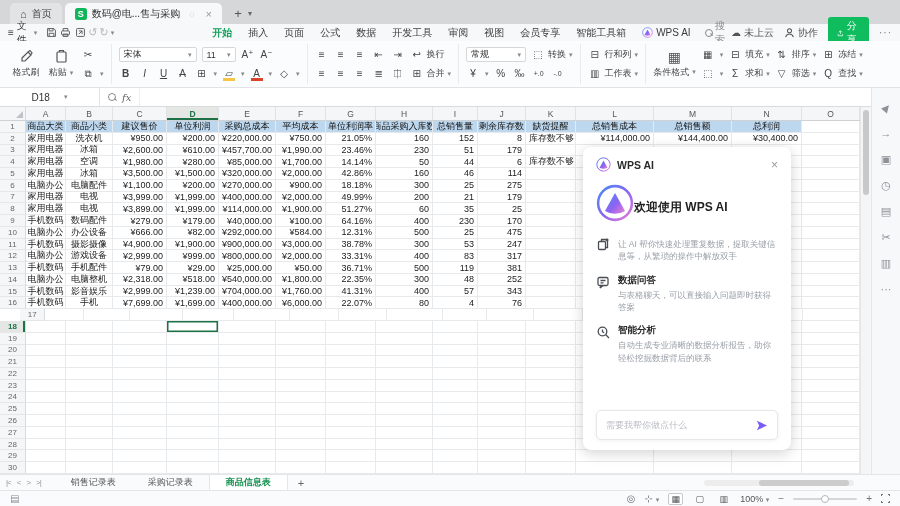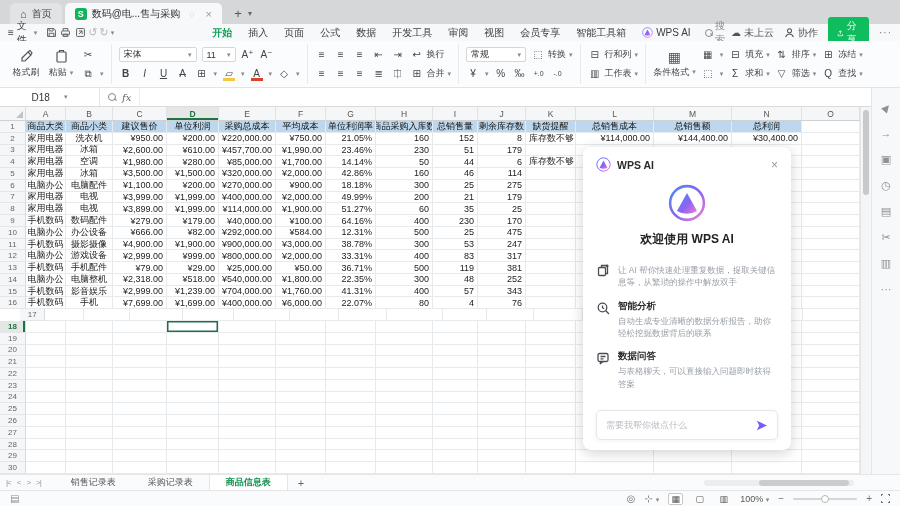--- a/index.html
+++ b/index.html
@@ -82,21 +82,21 @@
 .rightbar{position:absolute;top:88px;right:0;width:29px;height:402px;background:#f7f8fa;border-left:1px solid #e4e6e8;display:flex;flex-direction:column;align-items:center;padding-top:14px;gap:15px}
 .rb-ic{color:#8e9296;font-size:11px;line-height:11px}
 .rb-ic.cur{display:inline-block;transform:rotate(-50deg);font-size:10px}
 
 
 .aipanel{position:absolute;left:583px;top:147px;width:208px;height:303px;background:#fff;border-radius:8px;box-shadow:0 3px 14px rgba(0,0,0,.18);z-index:30;padding:10px 13px;display:flex;flex-direction:column}
 .aihead{display:flex;align-items:center;gap:6px}
 .aihead .ailogo{width:15px;height:15px}
 .aititle{font-size:10.5px;font-weight:bold;color:#2b2b2b}
 .aiclose{margin-left:auto;color:#9a9a9a;font-size:12px}
-.aicenter{display:flex;flex-direction:column;align-items:center;margin-top:12px}
+.aicenter{display:flex;flex-direction:row;align-items:center;margin-top:12px}
 .aicenter .ailogo{width:38px;height:38px}
 .aiwelcome{font-size:12px;font-weight:bold;color:#222;margin-top:9px}
 .aifeatures{margin-top:14px;display:flex;flex-direction:column;gap:11px}
 .feat{display:flex;gap:8px}
 .feat svg{width:14px;height:14px;flex:none;margin-top:1px;stroke:#4a4e54;fill:none;stroke-width:1.3}
 .ftitle{font-size:9.5px;font-weight:bold;color:#2b2b2b}
 .fdesc{font-size:8.5px;color:#9aa0a8;line-height:1.45;margin-top:2px}
 .aiinput{margin-top:auto;height:30px;border:1px solid #e6e7e9;border-radius:5px;box-shadow:0 1px 4px rgba(0,0,0,.06);display:flex;align-items:center;padding:0 9px;gap:6px}
 .aiph{font-size:9px;color:#b9bcc2;flex:1}
 .sendic{width:13px;height:13px}
@@ -1035,36 +1035,36 @@
           <svg viewBox="0 0 14 14">
             <rect x="2.5" y="4.5" width="7" height="8" rx="1"></rect>
             <path d="M5.5 4.5v-2h6v8h-2M11 1.5v3M9.5 3h3"></path>
           </svg>
           <div>
             <div class="fdesc">让 AI 帮你快速处理重复数据，提取关键信息等，从繁琐的操作中解放双手</div>
           </div>
         </div>
         <div class="feat">
           <svg viewBox="0 0 14 14">
+            <rect x="2" y="2.5" width="10" height="8" rx="1.5"></rect>
+            <path d="M4.5 5.5h5M4.5 7.8h3M5 10.5L4 13l3-2.5"></path>
+          </svg>
+          <div>
+            <div class="ftitle">数据问答</div>
+            <div class="fdesc">与表格聊天，可以直接输入问题即时获得答案</div>
+          </div>
+        </div>
+        <div class="feat">
+          <svg viewBox="0 0 14 14">
             <circle cx="6.5" cy="6.5" r="4.3"></circle>
             <path d="M9.8 9.8L13 13M6.5 4.5v2.2l1.6 1"></path>
           </svg>
           <div>
             <div class="ftitle">智能分析</div>
             <div class="fdesc">自动生成专业清晰的数据分析报告，助你轻松挖掘数据背后的联系</div>
-          </div>
-        </div>
-        <div class="feat">
-          <svg viewBox="0 0 14 14">
-            <rect x="2" y="2.5" width="10" height="8" rx="1.5"></rect>
-            <path d="M4.5 5.5h5M4.5 7.8h3M5 10.5L4 13l3-2.5"></path>
-          </svg>
-          <div>
-            <div class="ftitle">数据问答</div>
-            <div class="fdesc">与表格聊天，可以直接输入问题即时获得答案</div>
           </div>
         </div>
       </div>
     <div class="aiinput">
       <span class="aiph">需要我帮你做点什么</span>
       <svg class="sendic" viewBox="0 0 14 14">
           <path d="M2 2l11 5-11 5 2.5-5z" fill="#7a5af8"></path>
         </svg>
     </div>
   </div>

